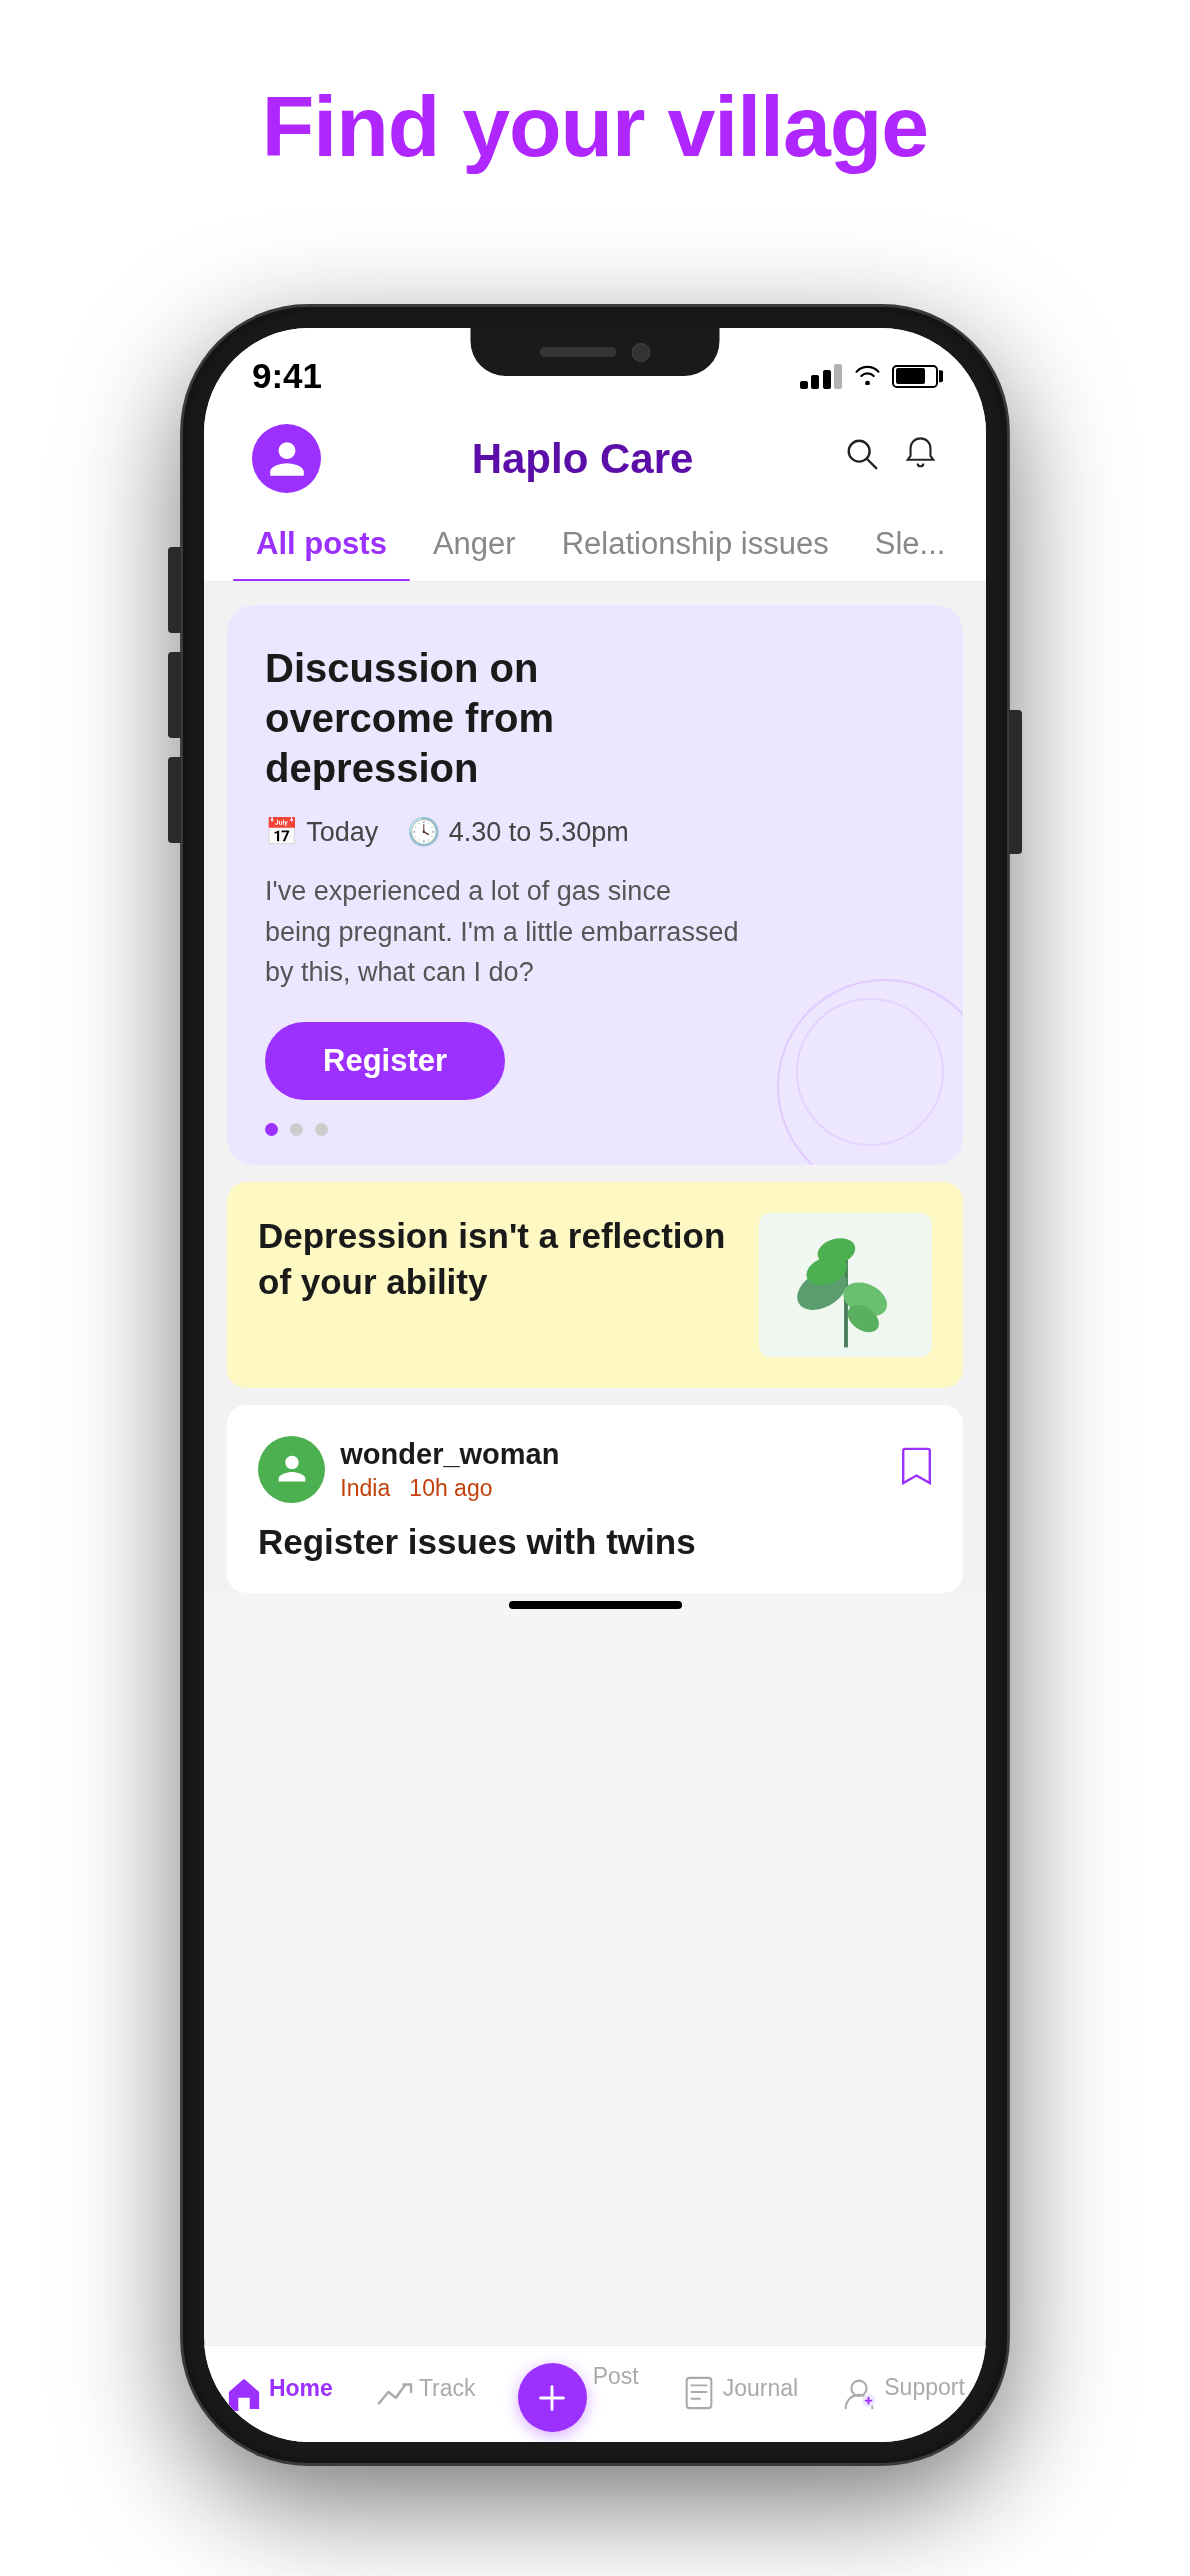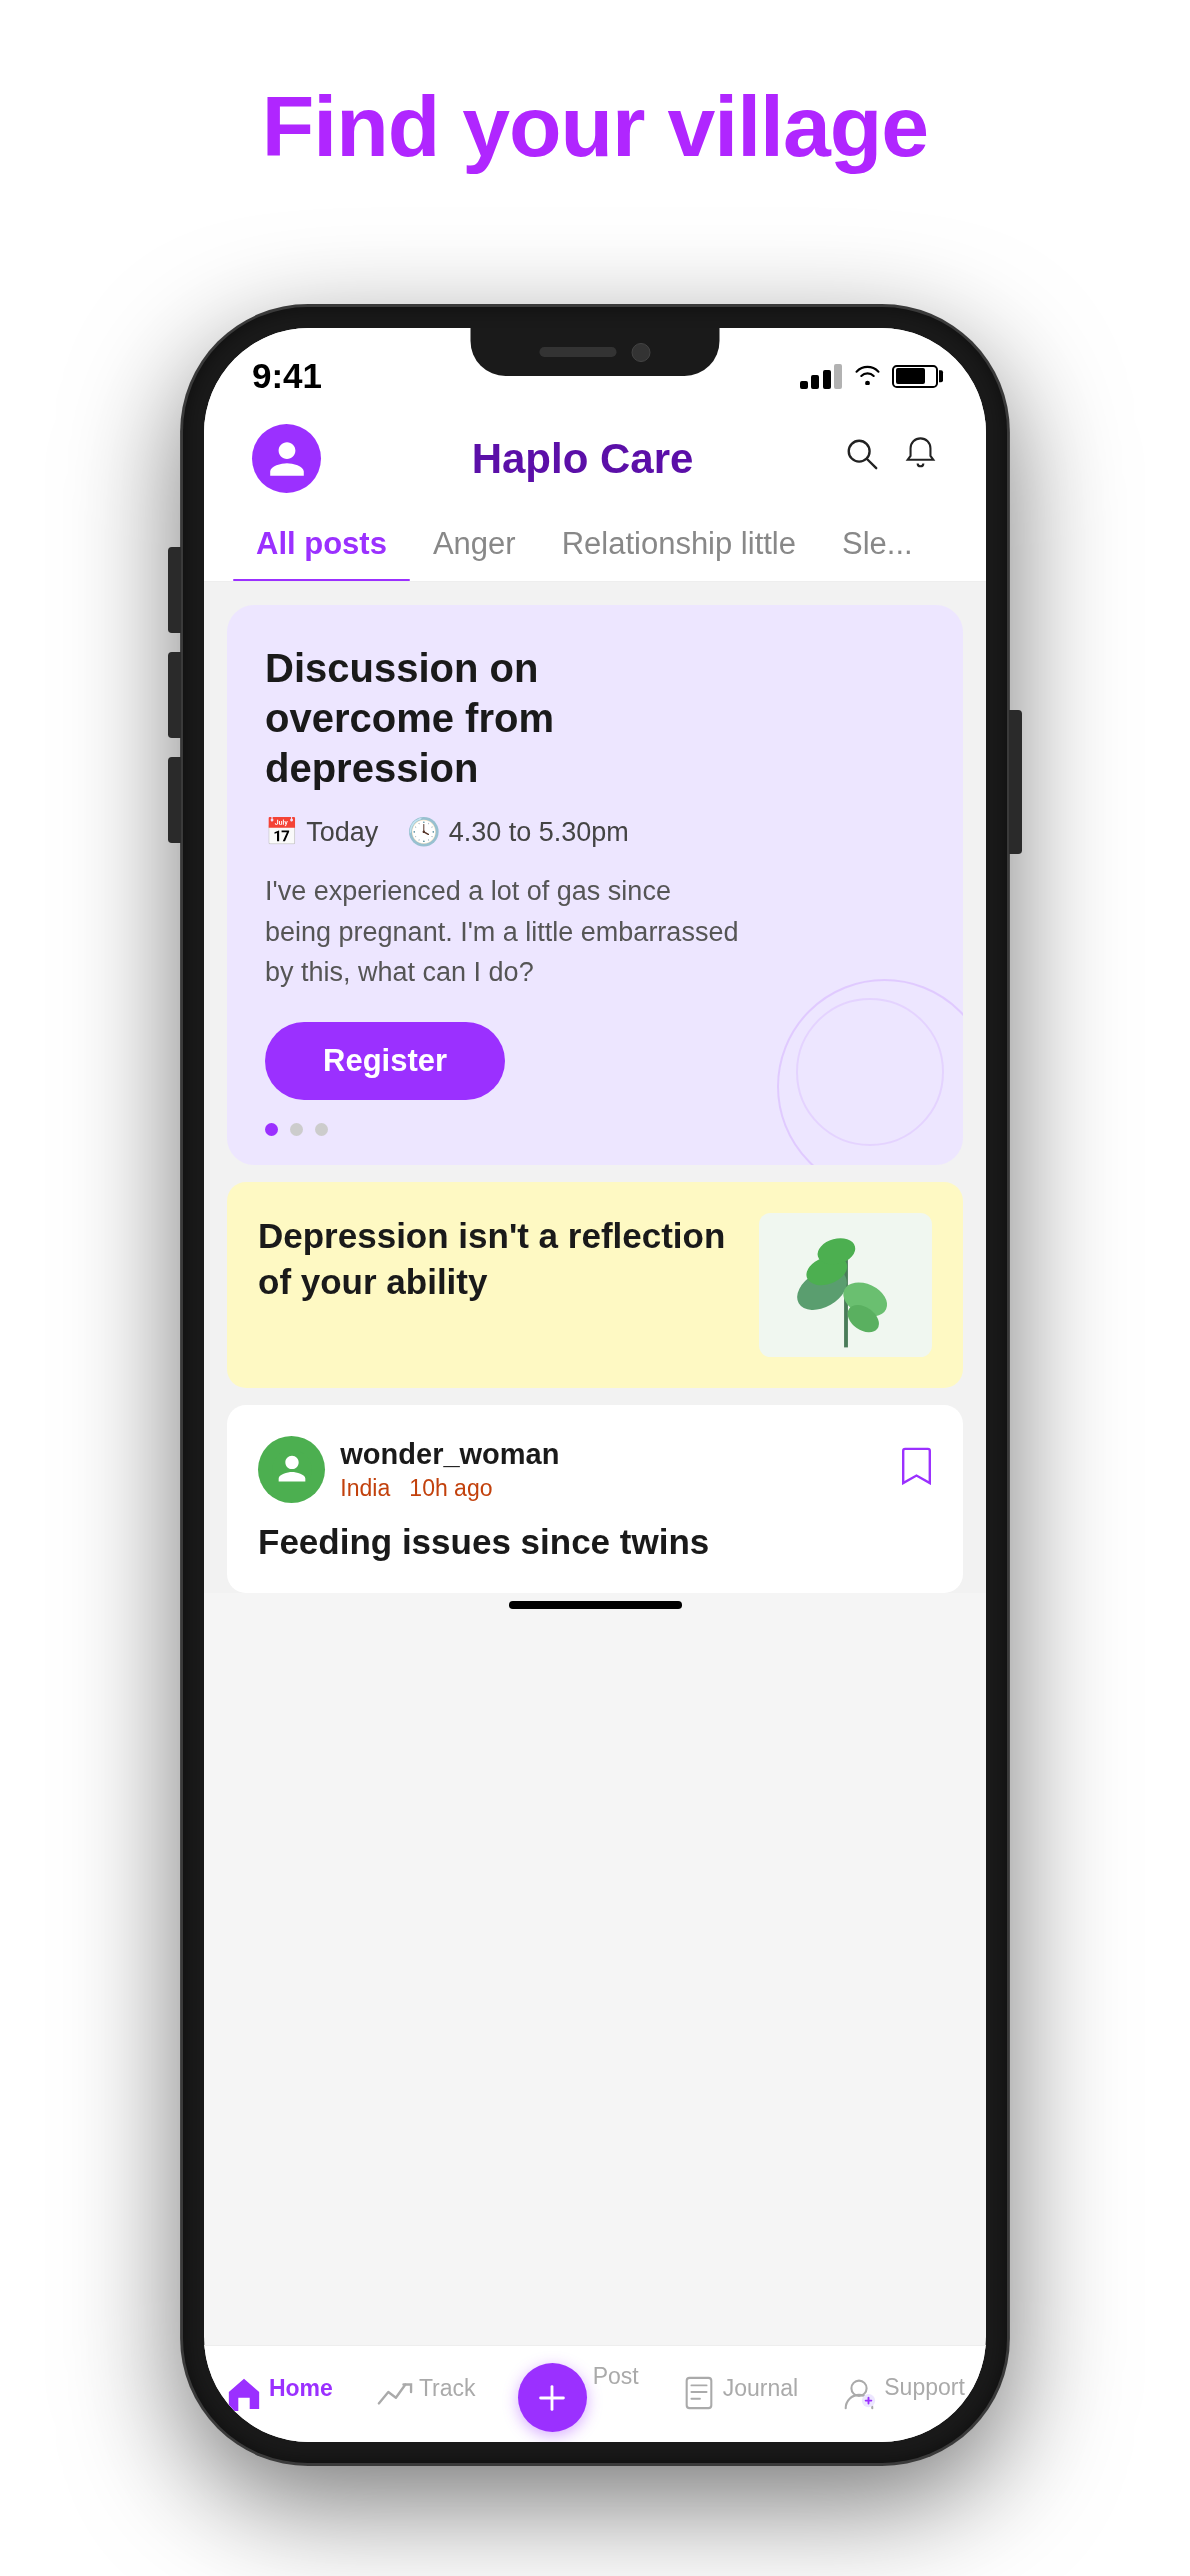--- a/index.html
+++ b/index.html
@@ -534,21 +534,21 @@
               <path d="M18 2.5C12 2.5 7.5 7 7.5 13v8l-3 4h27l-3-4v-8C28.5 7 24 2.5 18 2.5z" stroke="#222" stroke-width="2.2" fill="none"></path>
               <path d="M15 29c0 1.7 1.3 3 3 3s3-1.3 3-3" stroke="#222" stroke-width="2.2" fill="none"></path>
             </svg>
           </span>
         </div>
       </div>
 
       <div class="tabs-bar">
         <div class="tab-item active">All posts</div>
         <div class="tab-item">Anger</div>
-        <div class="tab-item">Relationship little</div>
+        <div class="tab-item">Relationship issues</div>
         <div class="tab-item">Sle...</div>
       </div>
 
       <div class="app-content">
 
         <div class="banner-card">
           <div class="banner-title">Discussion on overcome from depression</div>
           <div class="banner-meta">
             <div class="banner-meta-item">
               <span class="banner-meta-icon">📅</span>
@@ -608,21 +608,21 @@
                   <span>10h ago</span>
                 </div>
               </div>
             </div>
             <span class="bookmark-icon">
               <svg width="31" height="38" viewBox="0 0 32 40" fill="none">
                 <path d="M4 2h24a2 2 0 012 2v34l-14-8L2 38V4a2 2 0 012-2z" stroke="#9b30ff" stroke-width="2.5" fill="none"></path>
               </svg>
             </span>
           </div>
-          <div class="post-title">Feeding issues since twins</div>
+          <div class="post-title">Register issues with twins</div>
         </div>
 
       </div>
 
       <div class="bottom-nav">
 
         <div class="nav-item">
           <span class="nav-icon active">
             <svg width="38" height="36" viewBox="0 0 40 38" fill="none">
               <path d="M4 18L20 4l16 14v18H26V24h-12v16H4z" fill="#9b30ff"></path>

